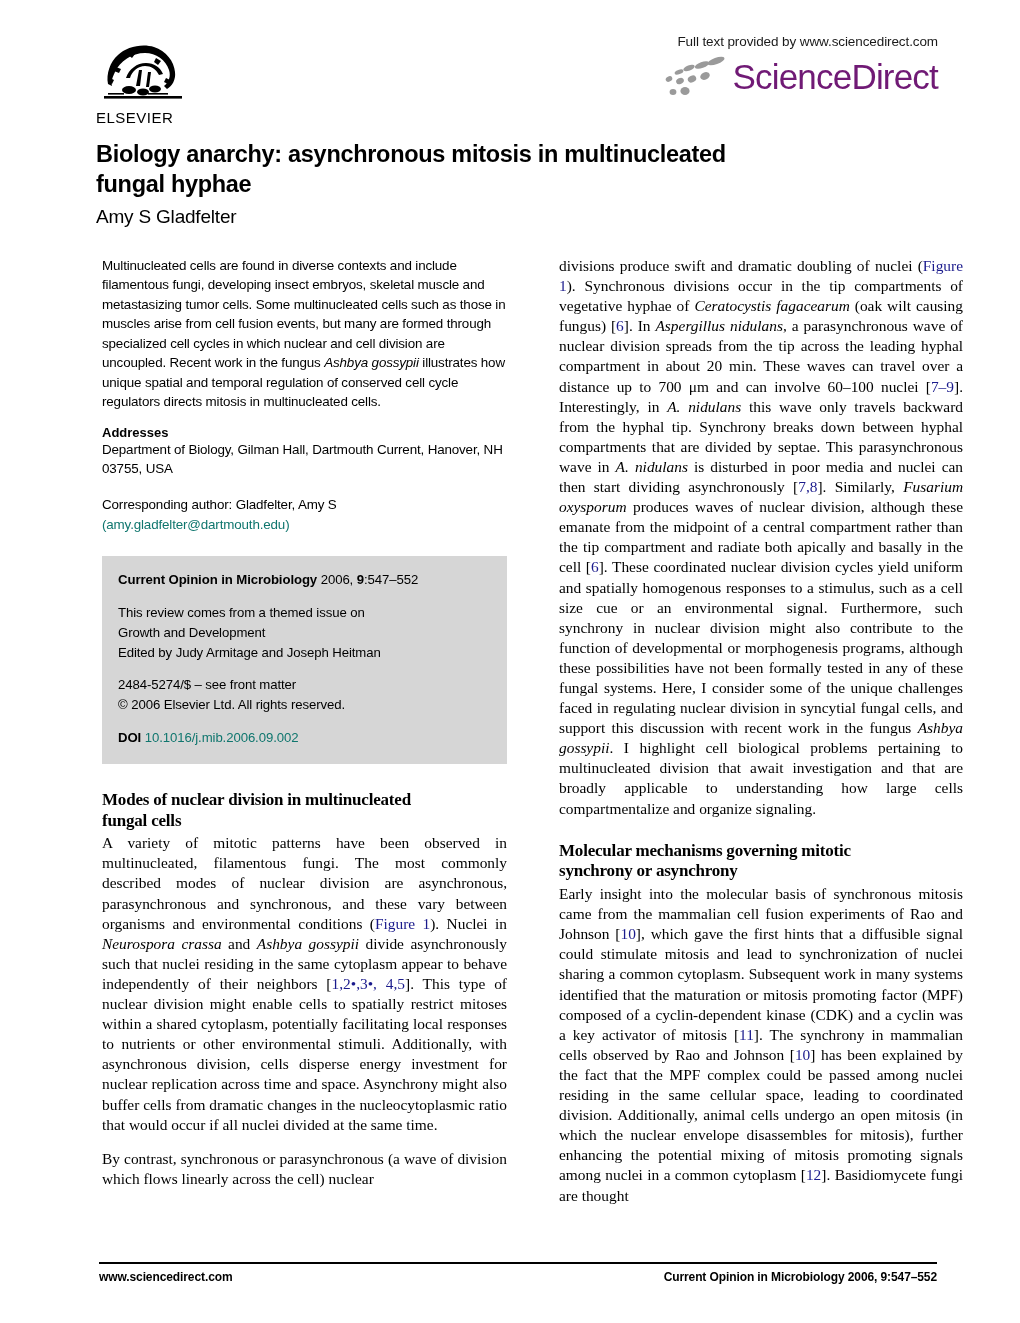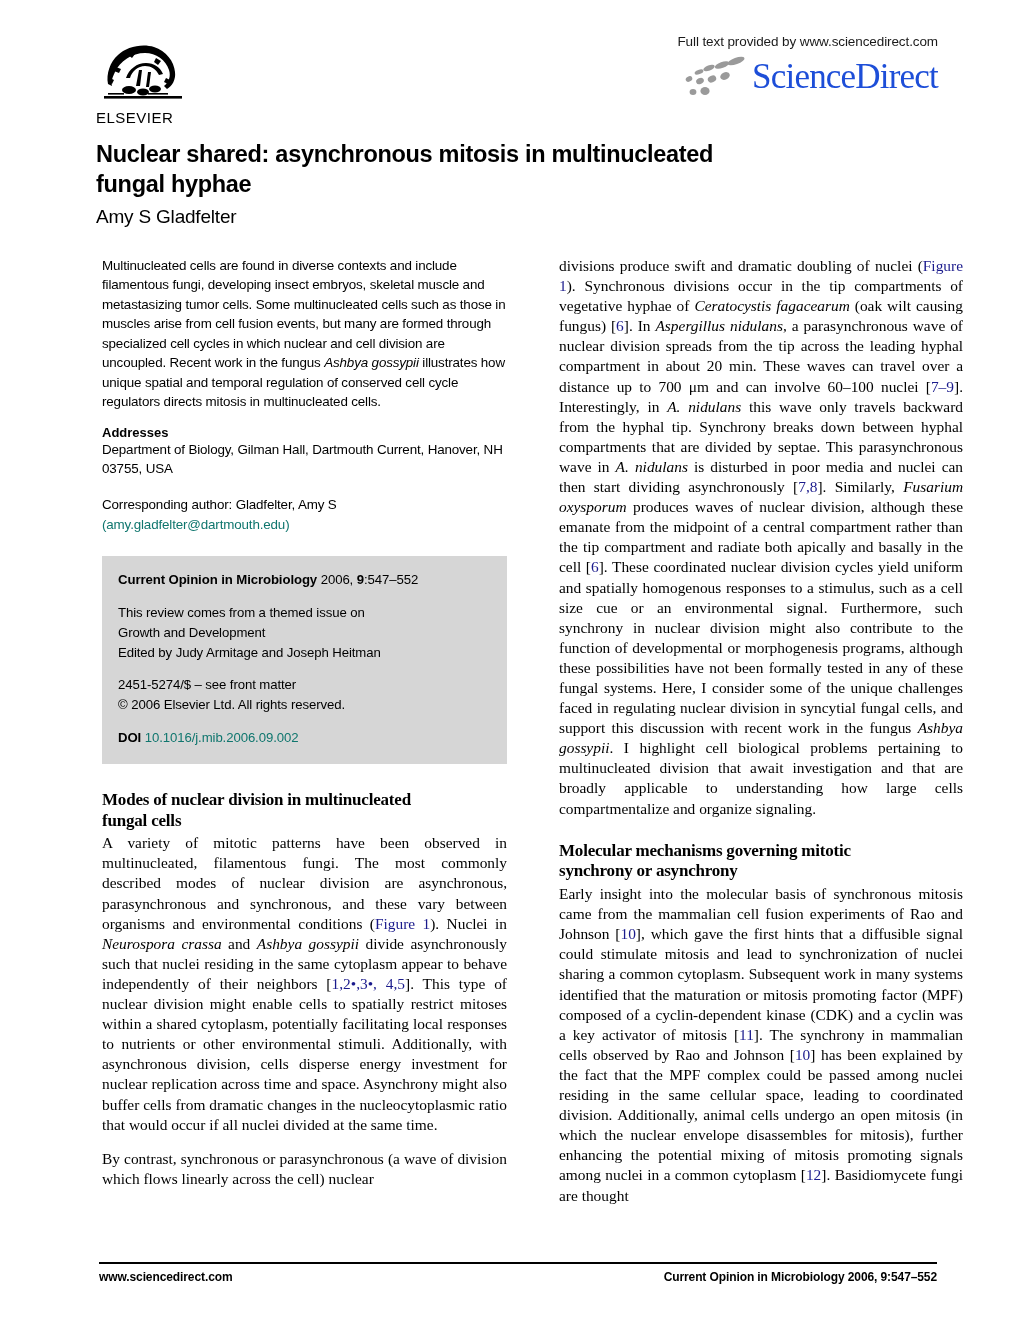--- a/index.html
+++ b/index.html
@@ -64,23 +64,23 @@
     letter-spacing: -0.1px;
   }
   .sd-logo-row {
     display: flex;
     align-items: center;
     justify-content: flex-end;
     margin-top: 3px;
   }
   .sd-swoosh { width: 74px; height: 48px; }
   .sd-wordmark {
-    font-family: Liberation Serif, serif;
+    font-family: Liberation Sans, sans-serif;
     font-size: 35px;
-    color: #1d4ed8;
+    color: #701a75;
     letter-spacing: -0.8px;
     line-height: 1;
     margin-left: 0;
     white-space: nowrap;
   }
 
   
   .title-block {
     position: absolute;
     left: 96px;
@@ -264,21 +264,21 @@
             <ellipse cx="15" cy="40" rx="3.4" ry="3"></ellipse>
           </g>
         </svg>
         <div class="sd-wordmark">ScienceDirect</div>
       </div>
     </div>
   </div>
 
   <div class="title-block">
     <h1 class="article-title">
-      <span>Nuclear shared: asynchronous mitosis in multinucleated</span><br>
+      <span>Biology anarchy: asynchronous mitosis in multinucleated</span><br>
       <span>fungal hyphae</span>
     </h1>
     <div class="article-author">Amy S Gladfelter</div>
   </div>
 
   <div class="col-left">
 
     <div class="abstract"><span>Multinucleated cells are found in diverse contexts and include filamentous fungi, developing insect embryos, skeletal muscle and metastasizing tumor cells. Some multinucleated cells such as those in muscles arise from cell fusion events, but many are formed through specialized cell cycles in which nuclear and cell division are uncoupled. Recent work in the fungus </span><i>Ashbya gossypii</i><span> illustrates how unique spatial and temporal regulation of conserved cell cycle regulators directs mitosis in multinucleated cells.</span></div>
 
     <div class="fm-heading">Addresses</div>
@@ -293,21 +293,21 @@
       </div>
 
       <div class="jb-group">
         <p class="jb-line">This review comes from a themed issue on</p>
         <p class="jb-line">Growth and Development</p>
         <p class="jb-line">Edited by Judy Armitage and Joseph Heitman</p>
       </div>
 
 
       <div class="jb-group">
-        <p class="jb-line">2451-5274/$ – see front matter</p>
+        <p class="jb-line">2484-5274/$ – see front matter</p>
         <p class="jb-line">© 2006 Elsevier Ltd. All rights reserved.</p>
       </div>
 
       <div class="jb-group">
         <p class="jb-line"><span class="jb-doi-label">DOI</span> <span class="link-blue">10.1016/j.mib.2006.09.002</span></p>
       </div>
     </div>
 
     <h2 class="sec-heading" style="margin-top:26px;">
       <span>Modes of nuclear division in multinucleated</span><br>

